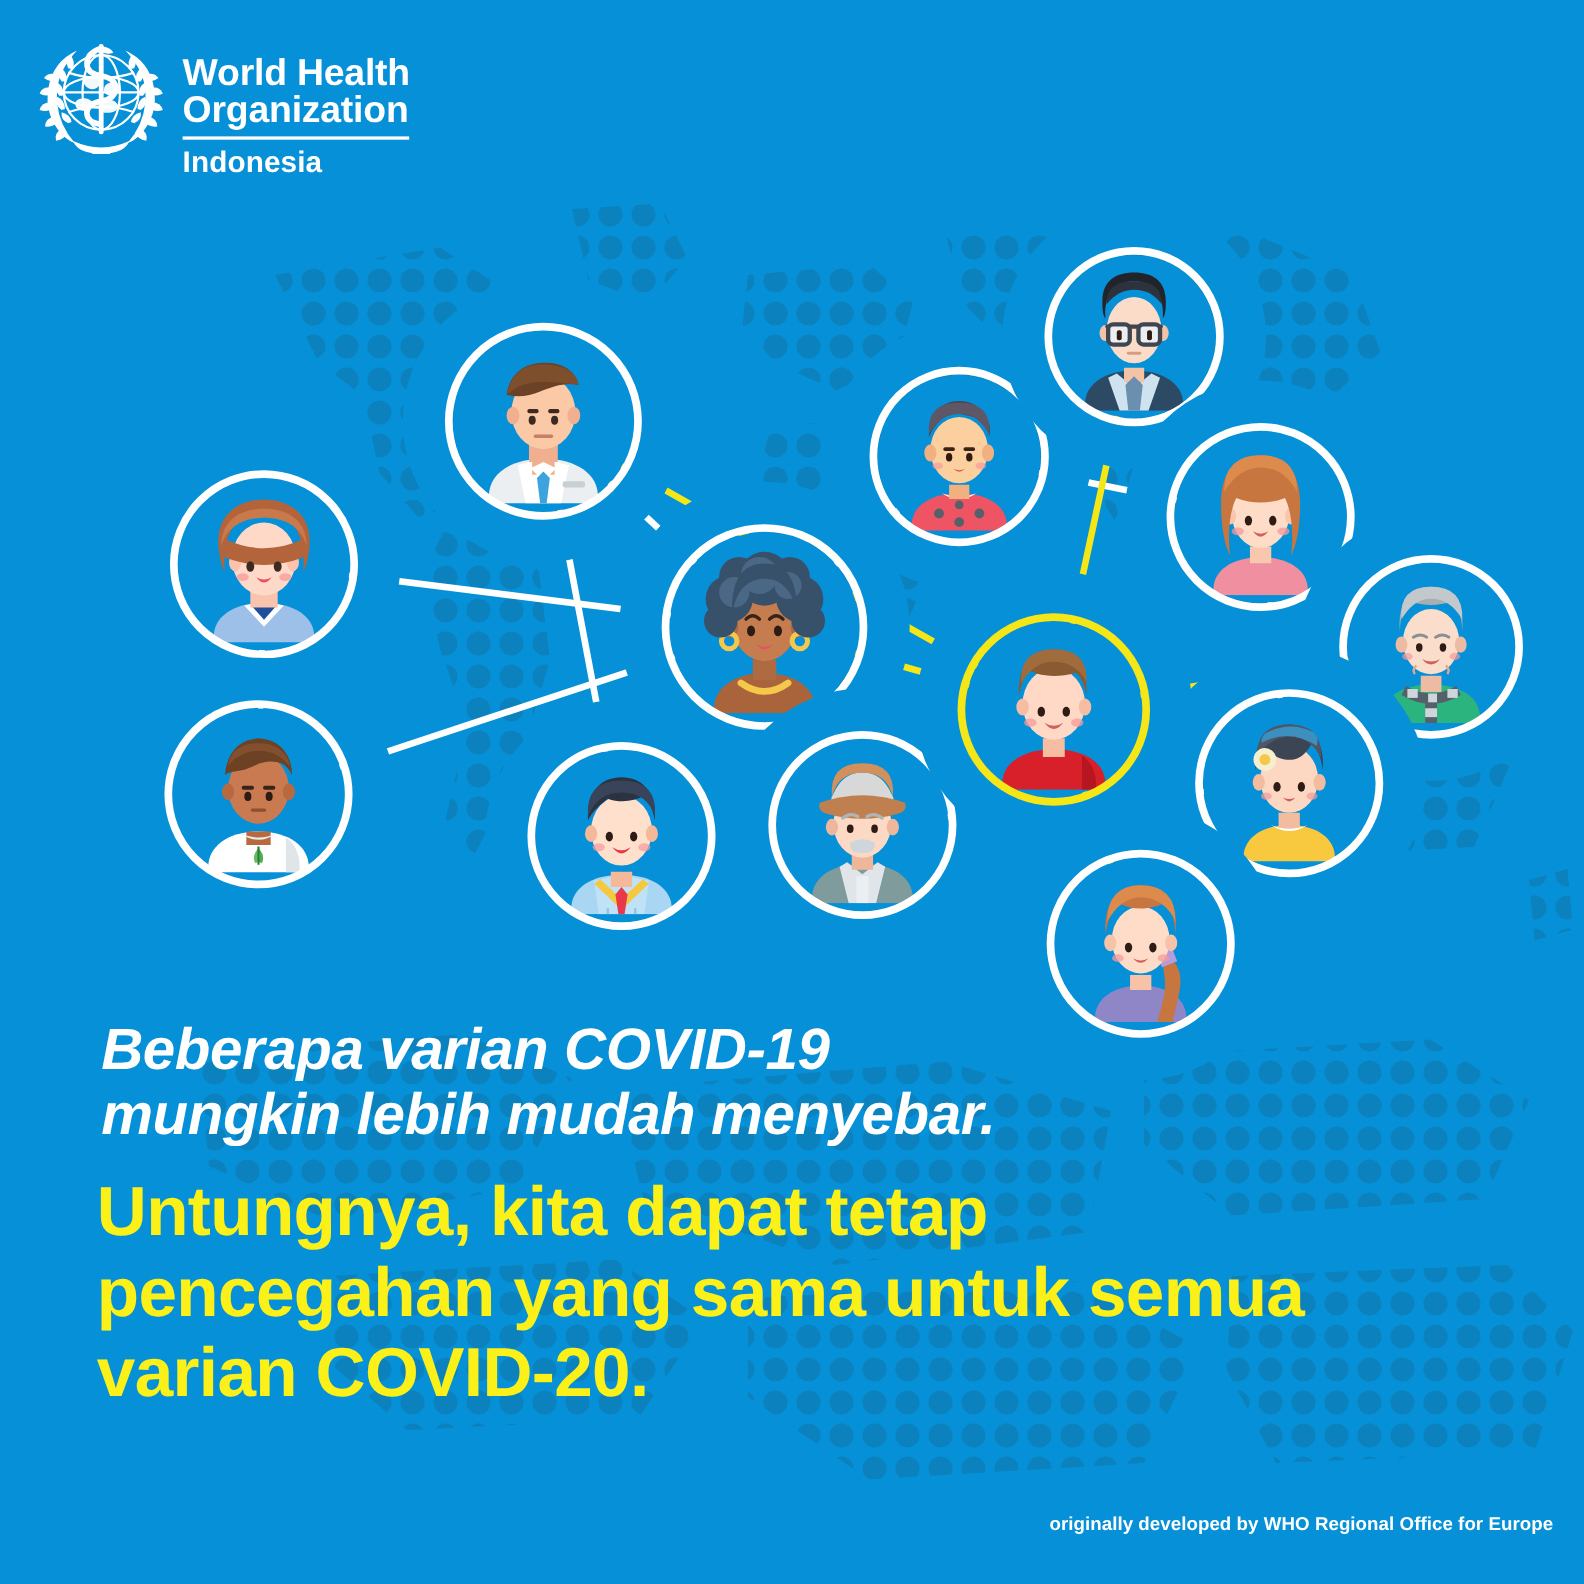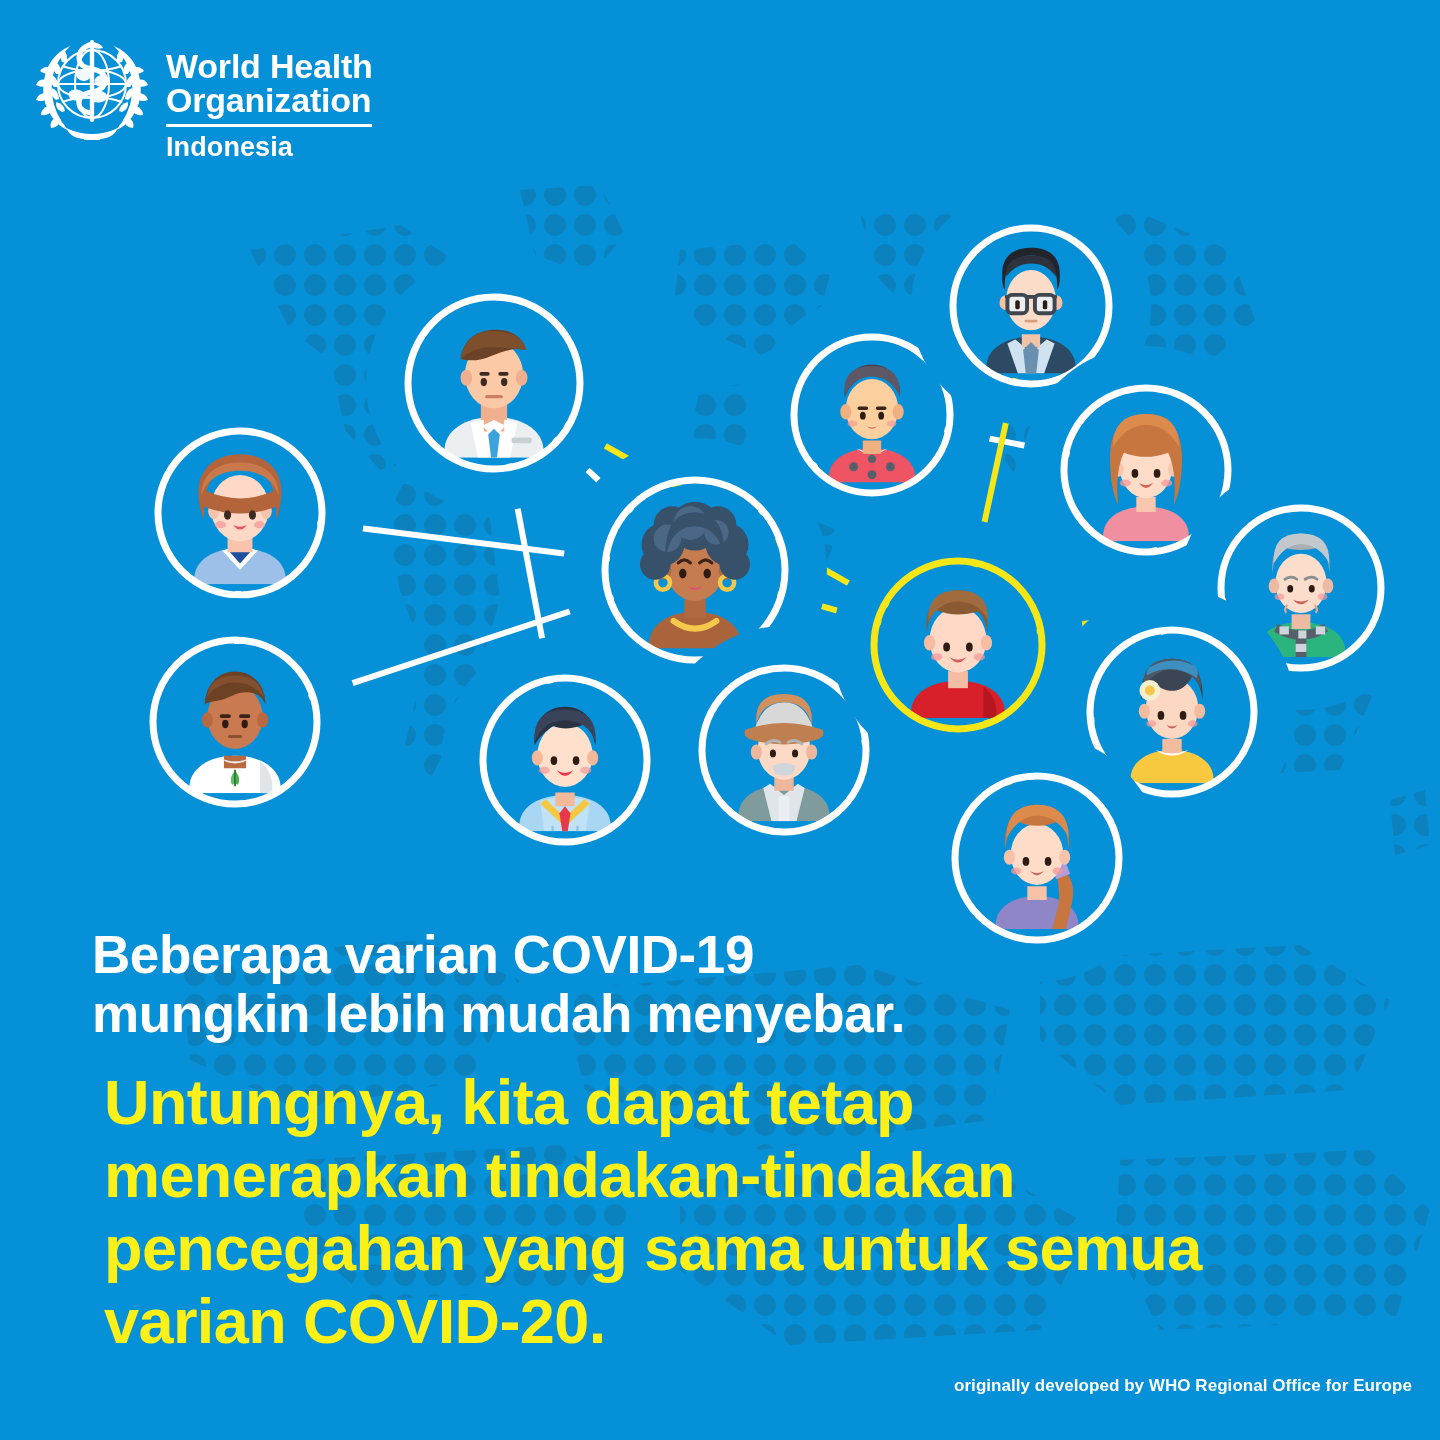--- a/index.html
+++ b/index.html
@@ -29,24 +29,24 @@
     color:#ffffff;font-weight:bold;font-size:27px;line-height:1;
     letter-spacing:0.1px;
   }
 
   
   .copy{position:absolute;left:88px;top:925px;width:1290px;}
   .headline-white{
     color:#ffffff;font-weight:bold;font-size:53px;line-height:1.12;
     letter-spacing:-0.4px;margin:0 0 22px 4px;
   }
-  .headline-white .ln{display:block;}
+  .headline-white .ln{display:block;font-style:italic;}
   .headline-yellow{
     color:#fbf017;font-weight:bold;font-size:63px;line-height:1.16;
-    letter-spacing:-0.6px;margin:16px;
+    letter-spacing:-0.6px;margin:0;
   }
   .headline-yellow .ln{display:block;}
 
   .credit{
     position:absolute;right:28px;top:1376px;
     color:#ffffff;font-size:17px;font-weight:bold;letter-spacing:0.05px;
     white-space:nowrap;
   }
 </style>
 </head>
@@ -546,21 +546,20 @@
     </div>
   </div>
 
   <div class="copy">
     <div class="headline-white">
       <span class="ln">Beberapa varian COVID-19</span>
       <span class="ln">mungkin lebih mudah menyebar.</span>
     </div>
     <div class="headline-yellow">
       <span class="ln">Untungnya, kita dapat tetap</span>
-      <span class="ln">menerapkan tindakan-tindakan</span>
       <span class="ln">pencegahan yang sama untuk semua</span>
       <span class="ln">varian COVID-20.</span>
     </div>
   </div>
 
   <div class="credit">originally  developed by WHO Regional Office for Europe</div>
 
 </div>
 
 </body></html>

